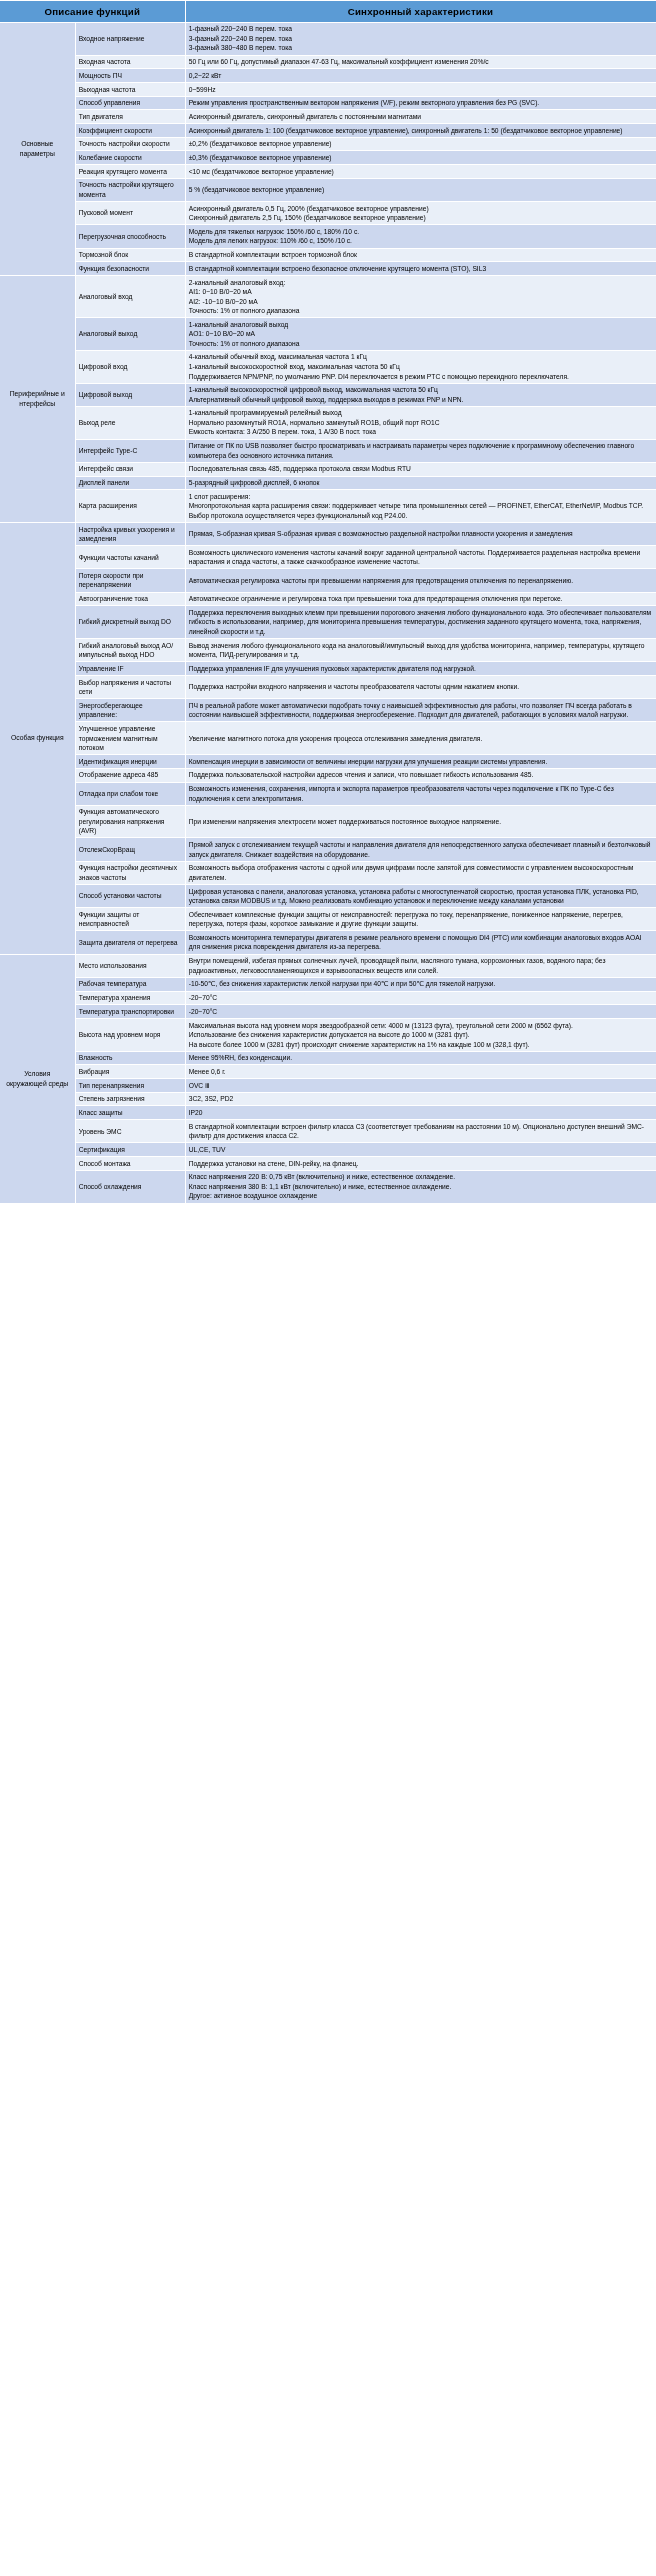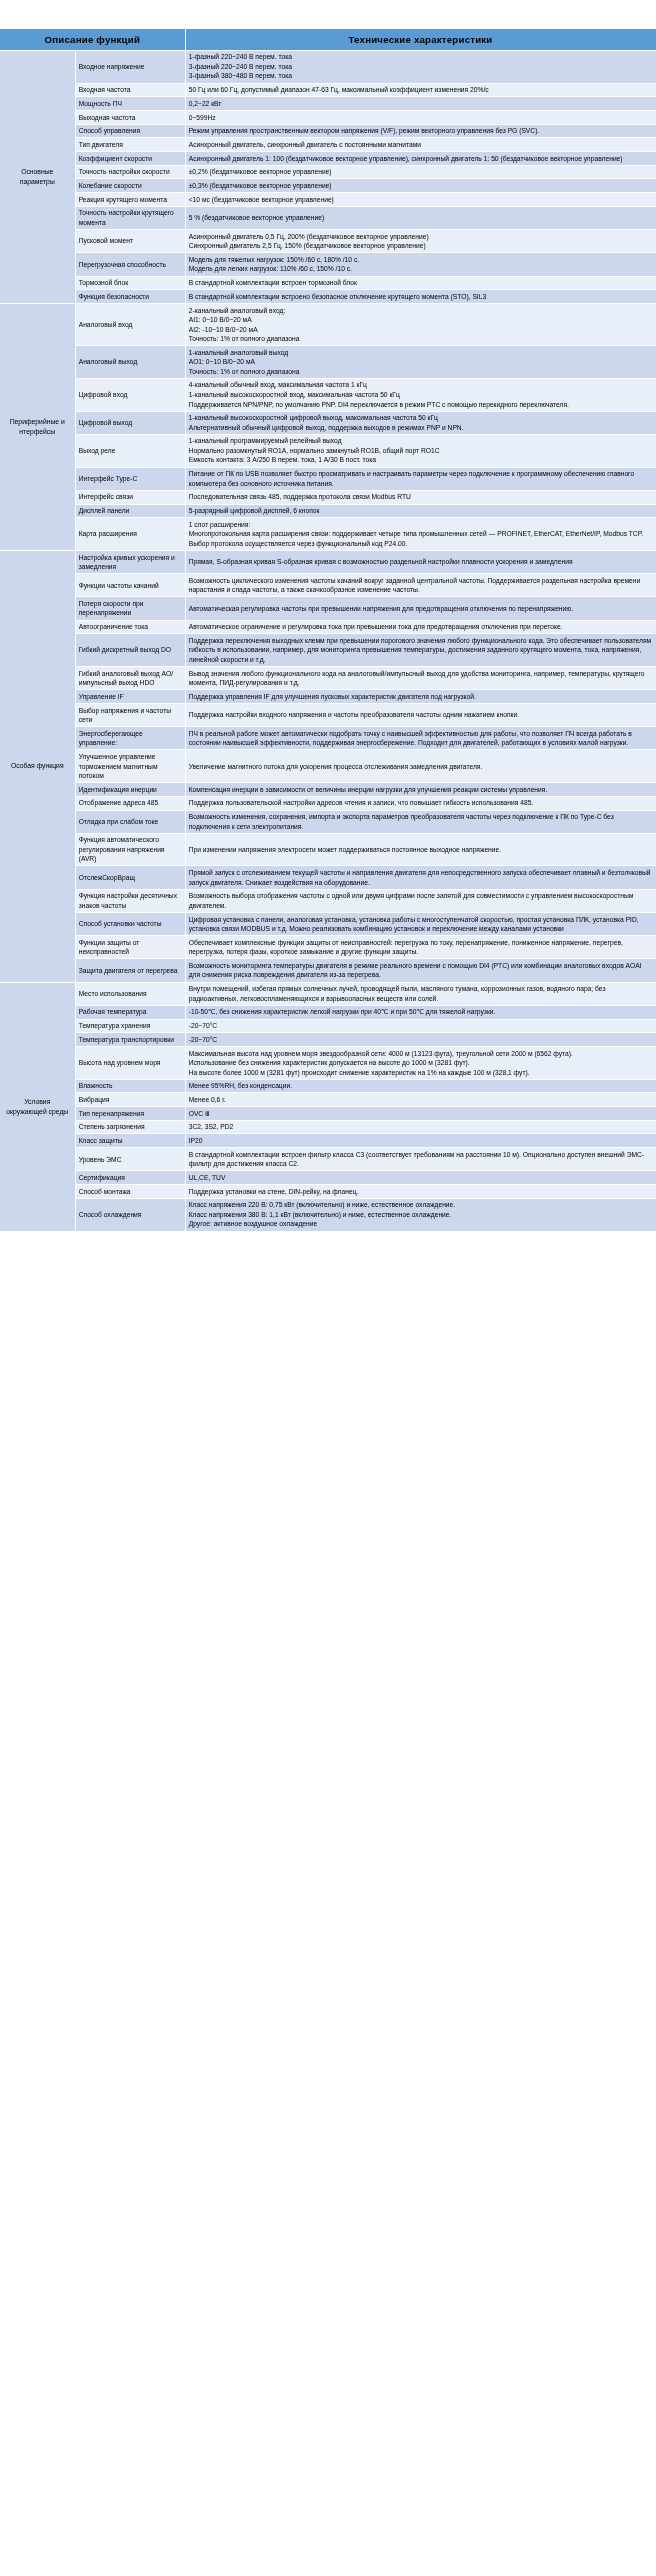--- a/index.html
+++ b/index.html
@@ -8,21 +8,20 @@
     background: #ffffff;
   }
   body {
     font-family: "Liberation Sans", "DejaVu Sans", sans-serif;
     width: 656px;
   }
   #spec-table {
     width: 656px;
     border-collapse: collapse;
     table-layout: fixed;
-    margin-top: 28px;
   }
   #spec-table col.c-group { width: 75px; }
   #spec-table col.c-param { width: 110px; }
   #spec-table col.c-value { width: 471px; }
 
   #spec-table th {
     background: #5b9bd5;
     color: #000000;
     font-weight: bold;
     font-size: 9.7px;
@@ -72,21 +71,21 @@
 
 <table id="spec-table">
   <colgroup>
     <col class="c-group">
     <col class="c-param">
     <col class="c-value">
   </colgroup>
   <thead>
     <tr>
       <th class="th-left" colspan="2">Описание функций</th>
-      <th>Технические характеристики</th>
+      <th>Синхронный характеристики</th>
     </tr>
   </thead>
   <tbody id="spec-body">
       <tr class="shade-a">
         <td class="group-cell" rowspan="15">Основные параметры</td>
         <td class="param-cell">Входное напряжение</td>
         <td class="value-cell">
           <span class="val-line">1-фазный 220~240 В перем. тока</span>
           <span class="val-line">3-фазный 220~240 В перем. тока</span>
           <span class="val-line">3-фазный 380~480 В перем. тока</span>

